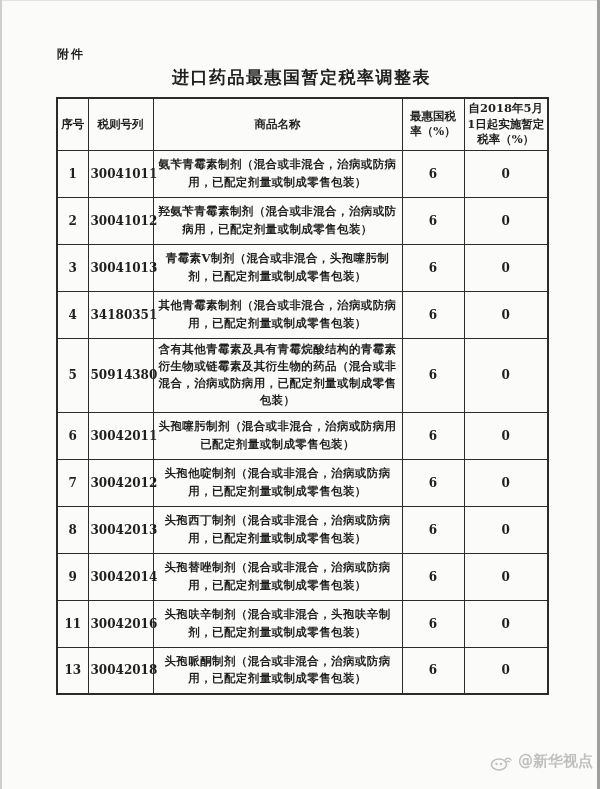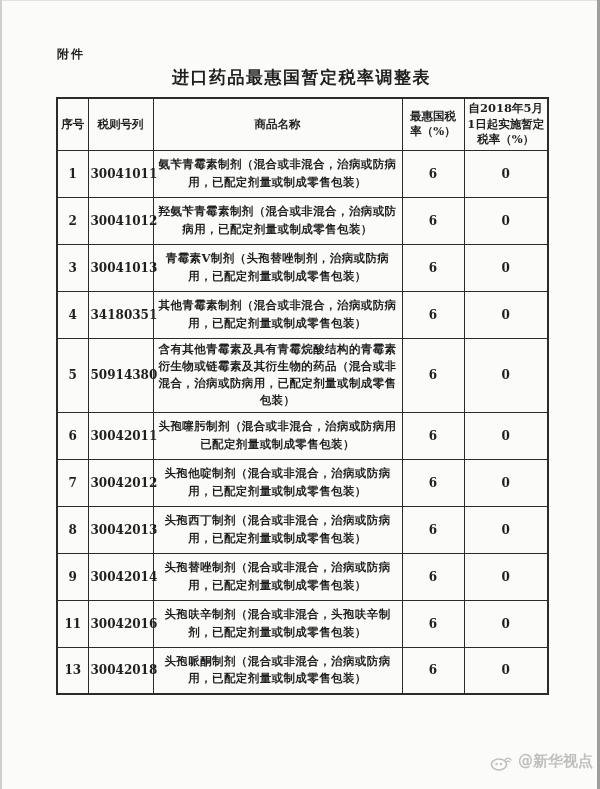--- a/index.html
+++ b/index.html
@@ -102,21 +102,21 @@
         <tr>
     <td class="cell-no">2</td>
     <td class="cell-code">30041012</td>
     <td class="cell-name">羟氨苄青霉素制剂（混合或非混合，治病或防病用，已配定剂量或制成零售包装）</td>
     <td class="cell-mfn">6</td>
     <td class="cell-prov">0</td>
   </tr>
         <tr>
     <td class="cell-no">3</td>
     <td class="cell-code">30041013</td>
-    <td class="cell-name">青霉素V制剂（头孢替唑制剂，治病或防病用，已配定剂量或制成零售包装）</td>
+    <td class="cell-name">青霉素V制剂（混合或非混合，头孢噻肟制剂，已配定剂量或制成零售包装）</td>
     <td class="cell-mfn">6</td>
     <td class="cell-prov">0</td>
   </tr>
         <tr>
     <td class="cell-no">4</td>
     <td class="cell-code">34180351</td>
     <td class="cell-name">其他青霉素制剂（混合或非混合，治病或防病用，已配定剂量或制成零售包装）</td>
     <td class="cell-mfn">6</td>
     <td class="cell-prov">0</td>
   </tr>

